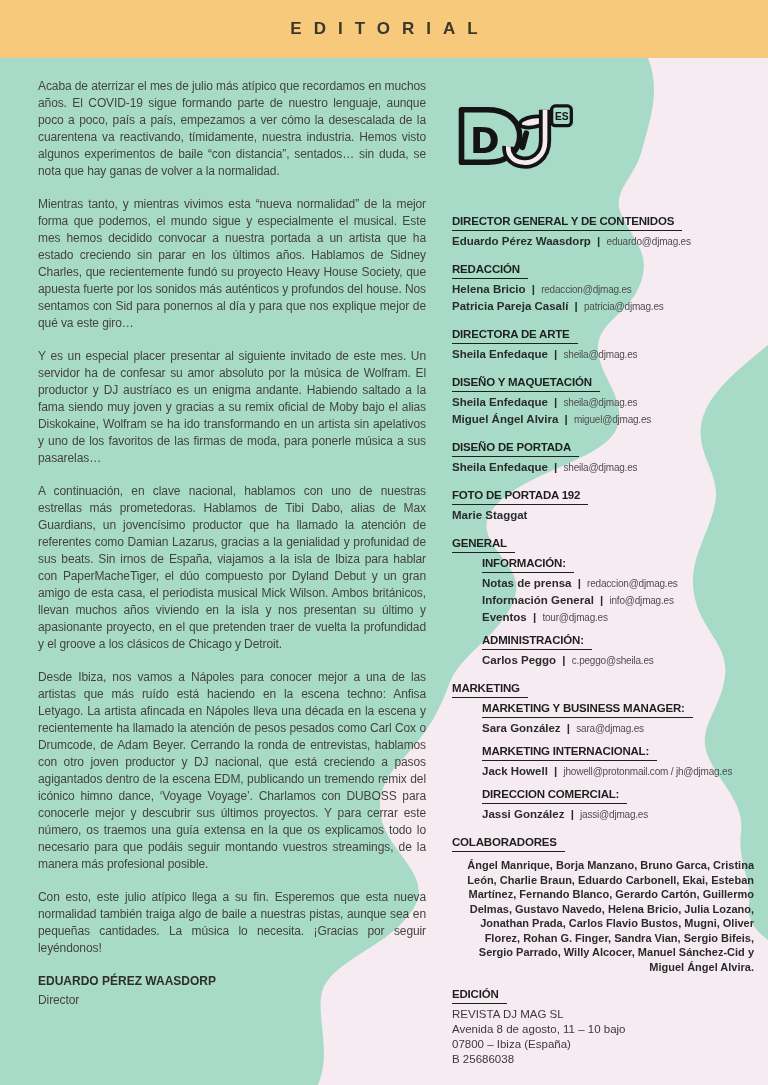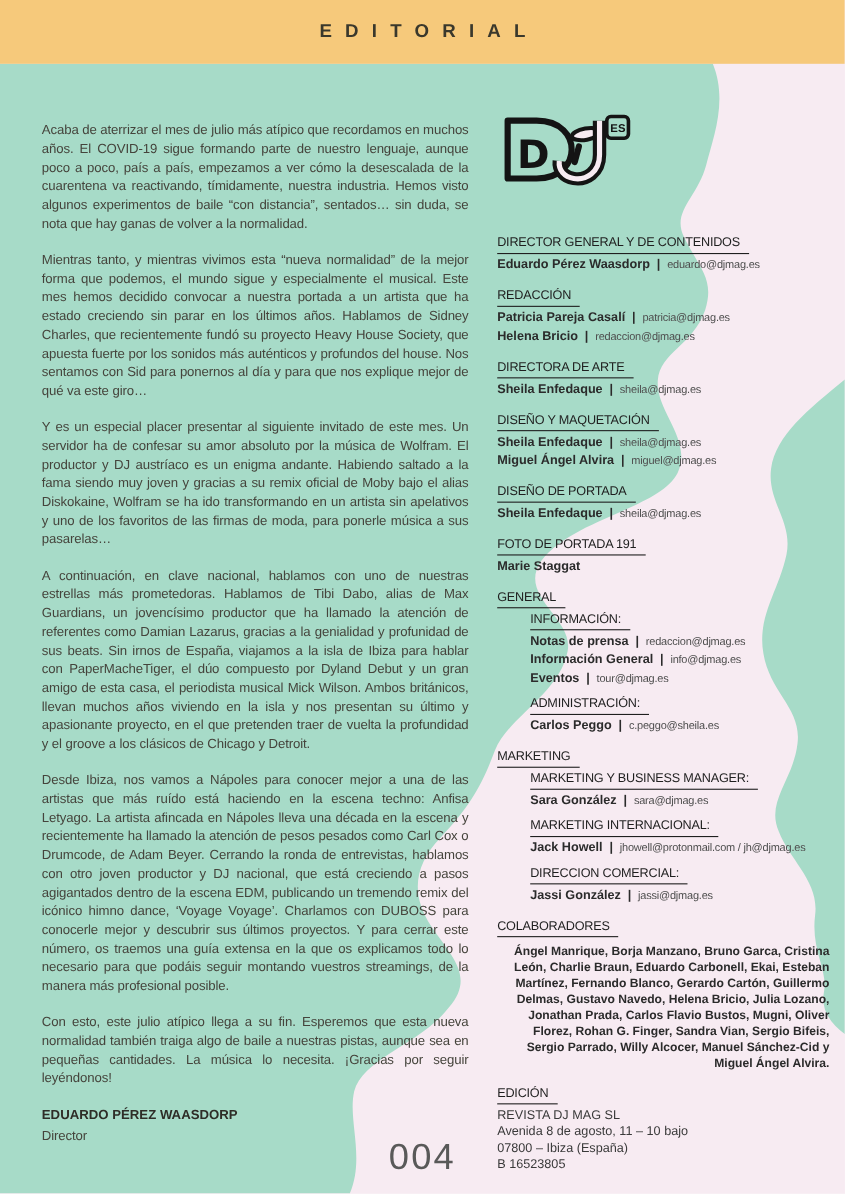--- a/index.html
+++ b/index.html
@@ -15,39 +15,39 @@
     position:absolute; left:0; top:0; width:768px; height:58px;
     background:#f6c97b; display:flex; align-items:center; justify-content:center;
   }
   .band h1 {
     margin:0; font-size:17px; font-weight:700; color:#3a382c;
     letter-spacing:12px; padding-left:12px;
   }
 
   
   .article {
-    position:absolute; left:38px; top:110px; width:388px;
+    position:absolute; left:38px; top:78px; width:388px;
     color:#45443c; font-size:12px; line-height:17px;
     text-align:justify; letter-spacing:-0.1px;
   }
   .article p { margin:0 0 16px 0; }
   .article .closing { margin-bottom:14px; }
   .article .sig { margin:0; font-weight:bold; color:#2e2d27; letter-spacing:0; }
   .article .role { margin:2px 0 0 0; }
 
   
   .masthead {
     position:absolute; left:452px; top:96px; width:302px;
     color:#2b2b2b; font-size:11.5px; line-height:15px;
   }
   .logo { width:122px; height:76px; display:block; margin:2px 0 40px 2px; }
 
   .sec { margin-bottom:13px; }
   .h {
-    font-weight:normal; font-size:11.5px; color:#1f1f1f;
+    font-weight:bold; font-size:11.5px; color:#1f1f1f;
     border-bottom:1.5px solid #1f1f1f; display:inline-block;
     padding:0 8px 1px 0; margin:0 0 3px 0; letter-spacing:-0.2px;
   }
   .entry { margin:0 0 2px 0; white-space:nowrap; }
   .nm { font-weight:bold; color:#2b2b2b; }
   .sep { font-weight:bold; margin:0 3px; }
   .em { font-size:10px; color:#4e4e4e; letter-spacing:-0.2px; }
   .sub { margin:0 0 8px 30px; }
   .names { margin:3px 0 0 0; font-weight:bold; font-size:11px; line-height:14.5px; text-align:right; color:#2b2b2b; }
   .ed-line { font-size:11.5px; line-height:15px; color:#3a3a3a; }
@@ -124,29 +124,29 @@
       <div class="entry">
         <span class="nm">Eduardo Pérez Waasdorp</span>
         <span class="sep">|</span>
         <span class="em">eduardo@djmag.es</span>
       </div>
     </div>
 
     <div class="sec">
       <div><span class="h">REDACCIÓN</span></div>
       <div class="entry">
+        <span class="nm">Helena Bricio</span>
+        <span class="sep">|</span>
+        <span class="em">redaccion@djmag.es</span>
+      </div>
+      <div class="entry">
         <span class="nm">Patricia Pareja Casalí</span>
         <span class="sep">|</span>
         <span class="em">patricia@djmag.es</span>
       </div>
-      <div class="entry">
-        <span class="nm">Helena Bricio</span>
-        <span class="sep">|</span>
-        <span class="em">redaccion@djmag.es</span>
-      </div>
     </div>
 
     <div class="sec">
       <div><span class="h">DIRECTORA DE ARTE</span></div>
       <div class="entry">
         <span class="nm">Sheila Enfedaque</span>
         <span class="sep">|</span>
         <span class="em">sheila@djmag.es</span>
       </div>
     </div>
@@ -168,21 +168,21 @@
     <div class="sec">
       <div><span class="h">DISEÑO DE PORTADA</span></div>
       <div class="entry">
         <span class="nm">Sheila Enfedaque</span>
         <span class="sep">|</span>
         <span class="em">sheila@djmag.es</span>
       </div>
     </div>
 
     <div class="sec">
-      <div><span class="h">FOTO DE PORTADA 191</span></div>
+      <div><span class="h">FOTO DE PORTADA 192</span></div>
       <div class="entry">
         <span class="nm">Marie Staggat</span>
       </div>
     </div>
 
     <div class="sec">
       <div><span class="h">GENERAL</span></div>
       <div class="sub">
         <div><span class="h">INFORMACIÓN:</span></div>
         <div class="entry">
@@ -242,20 +242,19 @@
     <div class="sec">
       <div><span class="h">COLABORADORES</span></div>
       <p class="names">Ángel Manrique, Borja Manzano, Bruno Garca, Cristina León, Charlie Braun, Eduardo Carbonell, Ekai, Esteban Martínez, Fernando Blanco, Gerardo Cartón, Guillermo Delmas, Gustavo Navedo, Helena Bricio, Julia Lozano, Jonathan Prada, Carlos Flavio Bustos, Mugni, Oliver Florez, Rohan G. Finger, Sandra Vian, Sergio Bifeis, Sergio Parrado, Willy Alcocer, Manuel Sánchez-Cid y Miguel Ángel Alvira.</p>
     </div>
 
     <div class="sec">
       <div><span class="h">EDICIÓN</span></div>
       <div class="ed-line">REVISTA DJ MAG SL</div>
       <div class="ed-line">Avenida 8 de agosto, 11 – 10 bajo</div>
       <div class="ed-line">07800 – Ibiza (España)</div>
-      <div class="ed-line">B 16523805</div>
+      <div class="ed-line">B 25686038</div>
     </div>
 
   </aside>
 
-  <footer class="pagenum">004</footer>
 
 </div>
 
 </body></html>

